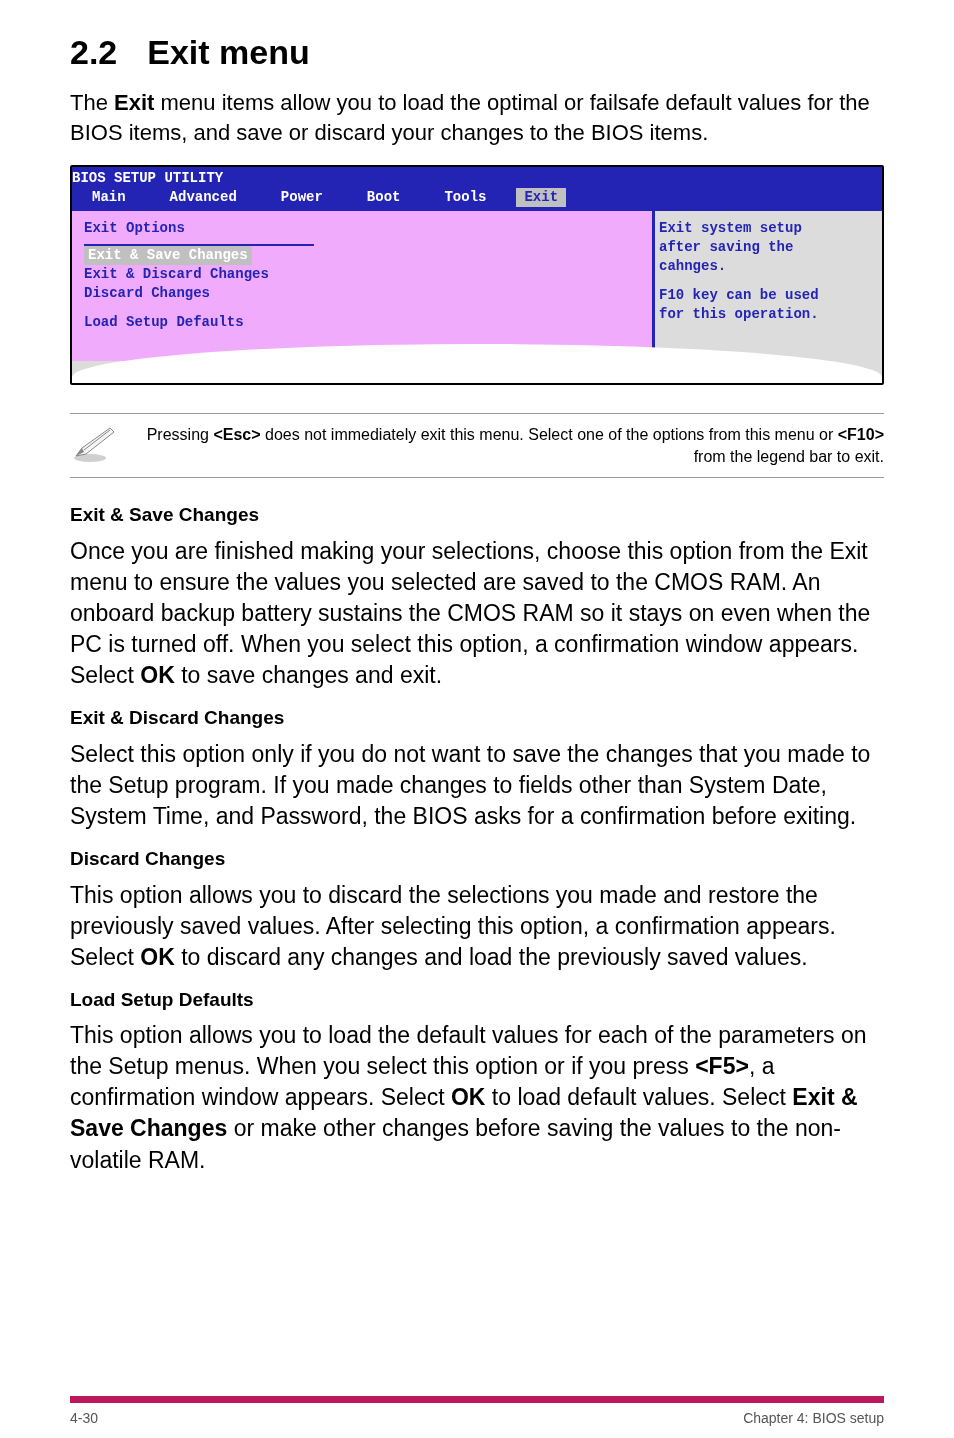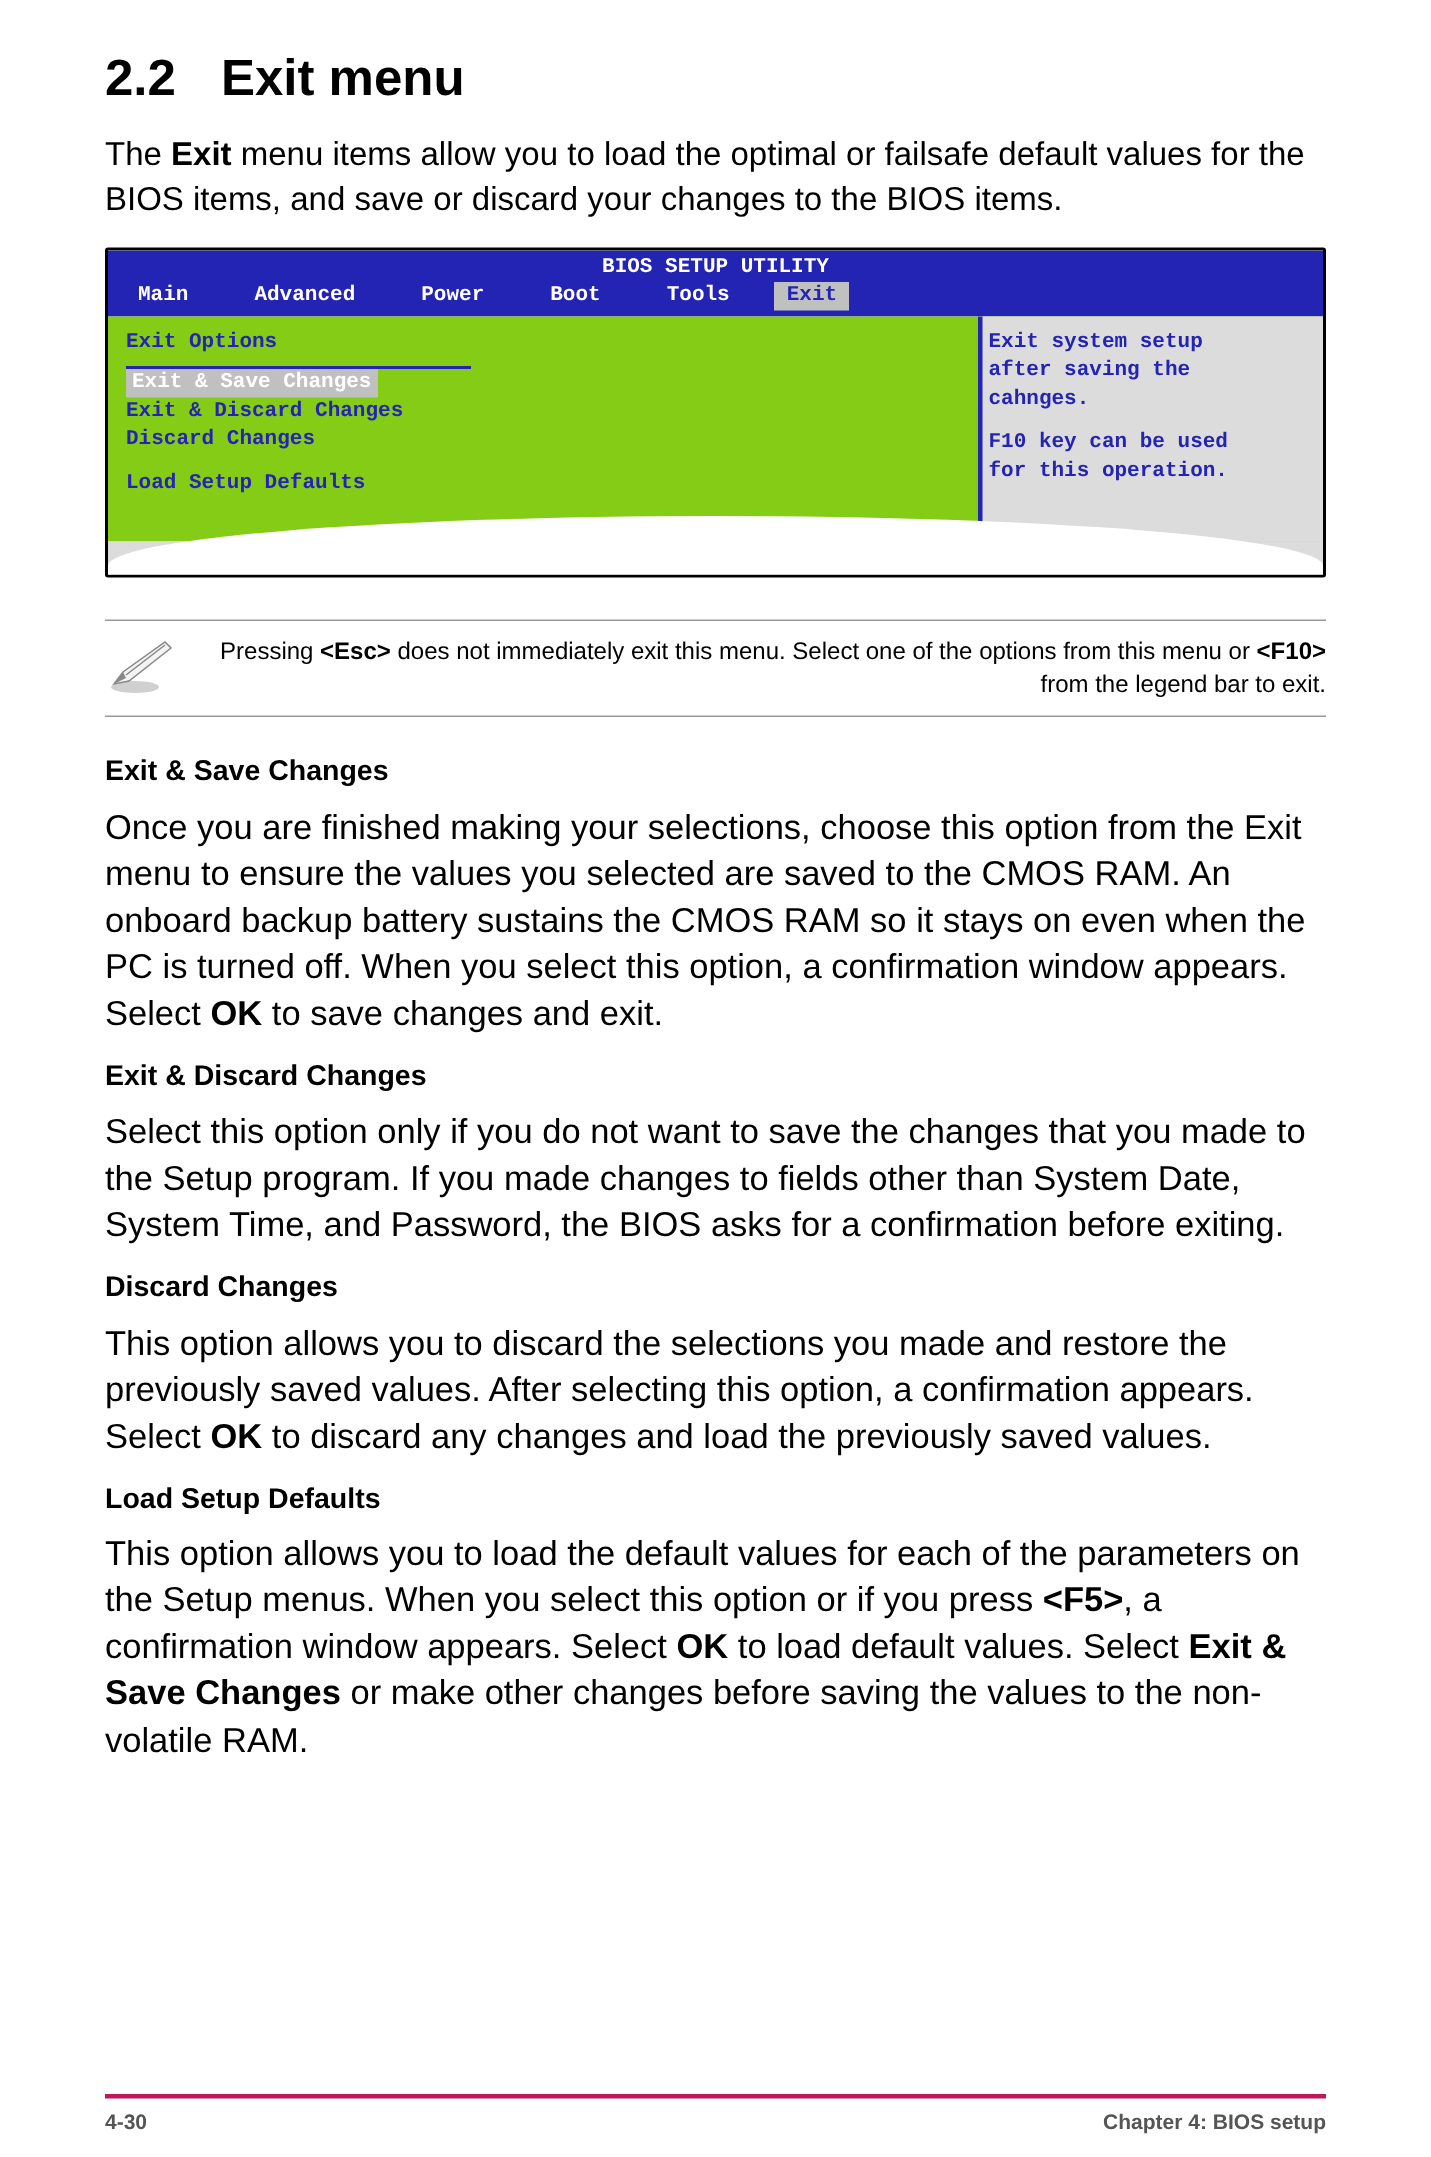--- a/index.html
+++ b/index.html
@@ -26,41 +26,40 @@
     border-radius: 2px;
     width: 100%;
     font-family: "Courier New", monospace;
     font-size: 14px;
     overflow: hidden;
     margin-bottom: 28px;
   }
   .bios-title-row {
     background: #2424b4;
     color: #fff;
-    text-align: center;
     padding: 2px 0 0 0;
     font-weight: bold;
   }
   .bios-menubar {
     background: #2424b4;
     color: #fff;
     display: flex;
     padding: 0 6px 4px 6px;
     gap: 16px;
     font-weight: bold;
   }
   .bios-menubar span { padding: 0 14px; }
   .bios-menubar span.sel {
     background: #c0c0c0;
     color: #2424b4;
     padding: 0 8px;
   }
   .bios-body {
     display: flex;
-    background: #84cc16;
+    background: #f0abfc;
   }
   .bios-left {
     flex: 1;
     padding: 8px 12px 20px 12px;
     color: #2424b4;
     position: relative;
     min-height: 150px;
   }
   .bios-left .heading { font-weight: bold; color: #2424b4; margin-bottom: 6px; }
   .bios-left .hr {
@@ -119,24 +118,23 @@
     font-weight: bold;
     margin: 14px 0 8px 0;
   }
   p.body { font-size: 23px; margin-bottom: 14px; }
 
   .footer {
     display: flex;
     justify-content: space-between;
     font-size: 14px;
     color: #555;
-    border-top: 3px solid #be185d;
+    border-top: 7px solid #be185d;
     padding-top: 6px;
     margin-top: 220px;
-    font-weight: bold;
   }
 </style>
 </head>
 <body>
 
 <h1 class="section-title">
   <span class="sect-num">2.2</span><span>Exit menu</span>
 </h1>
 
 <p class="intro">

